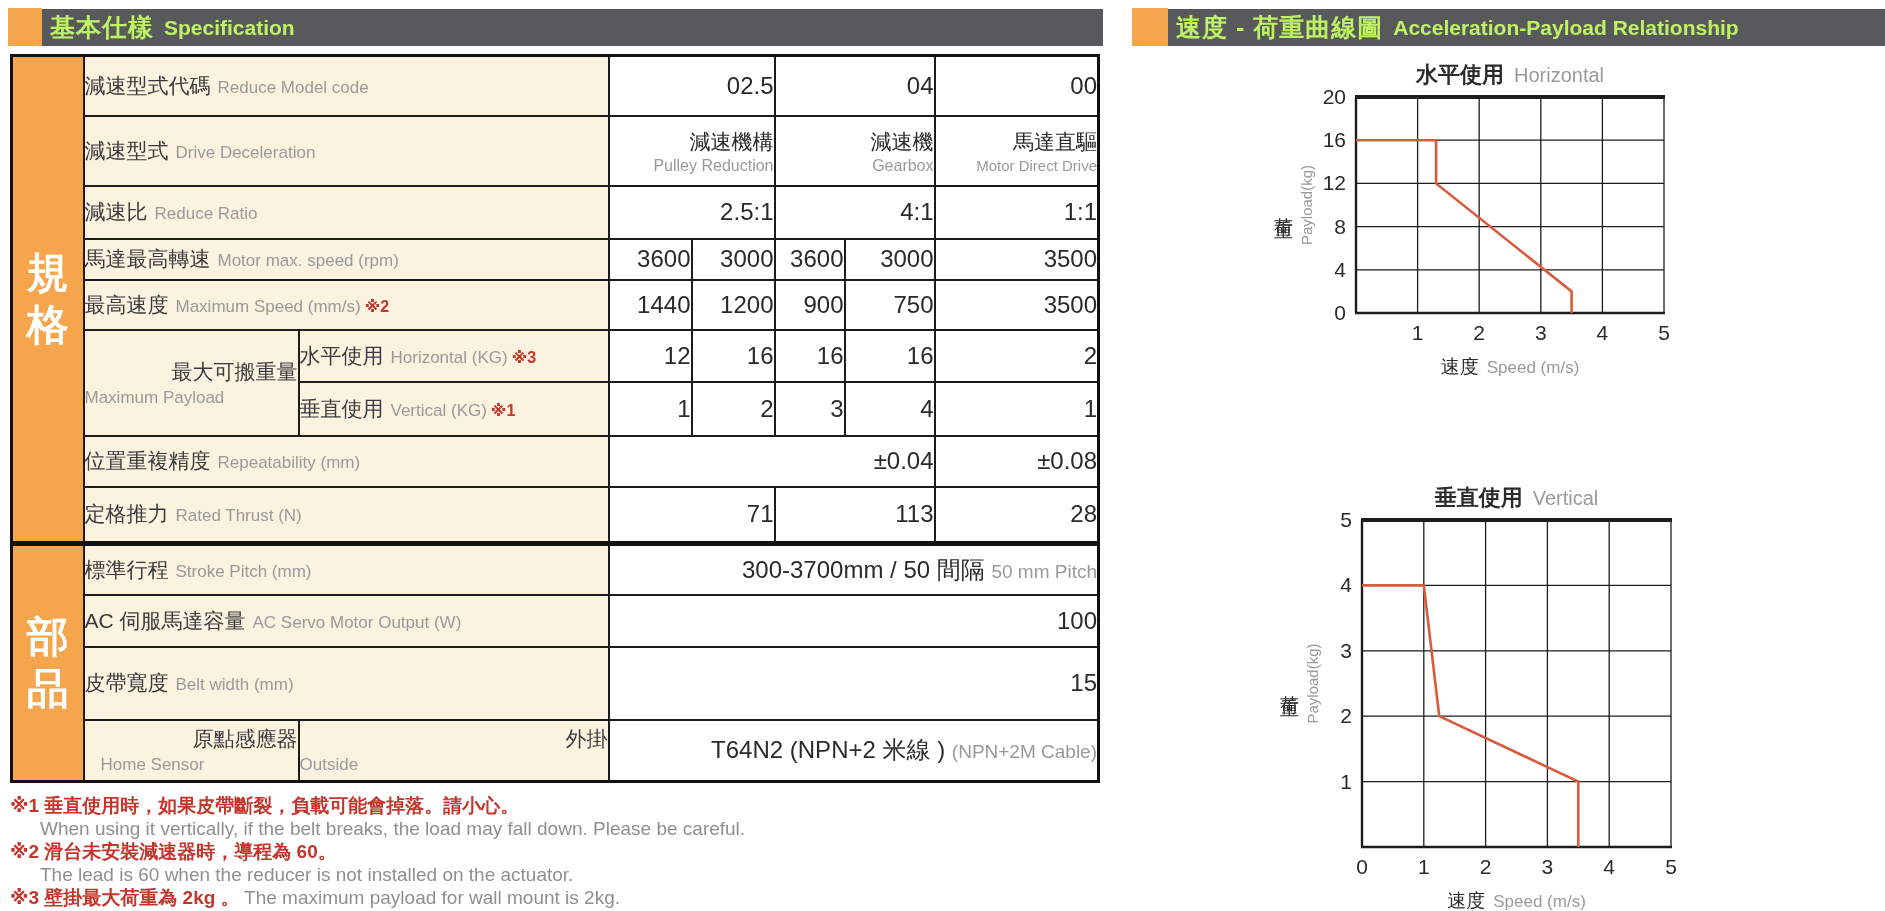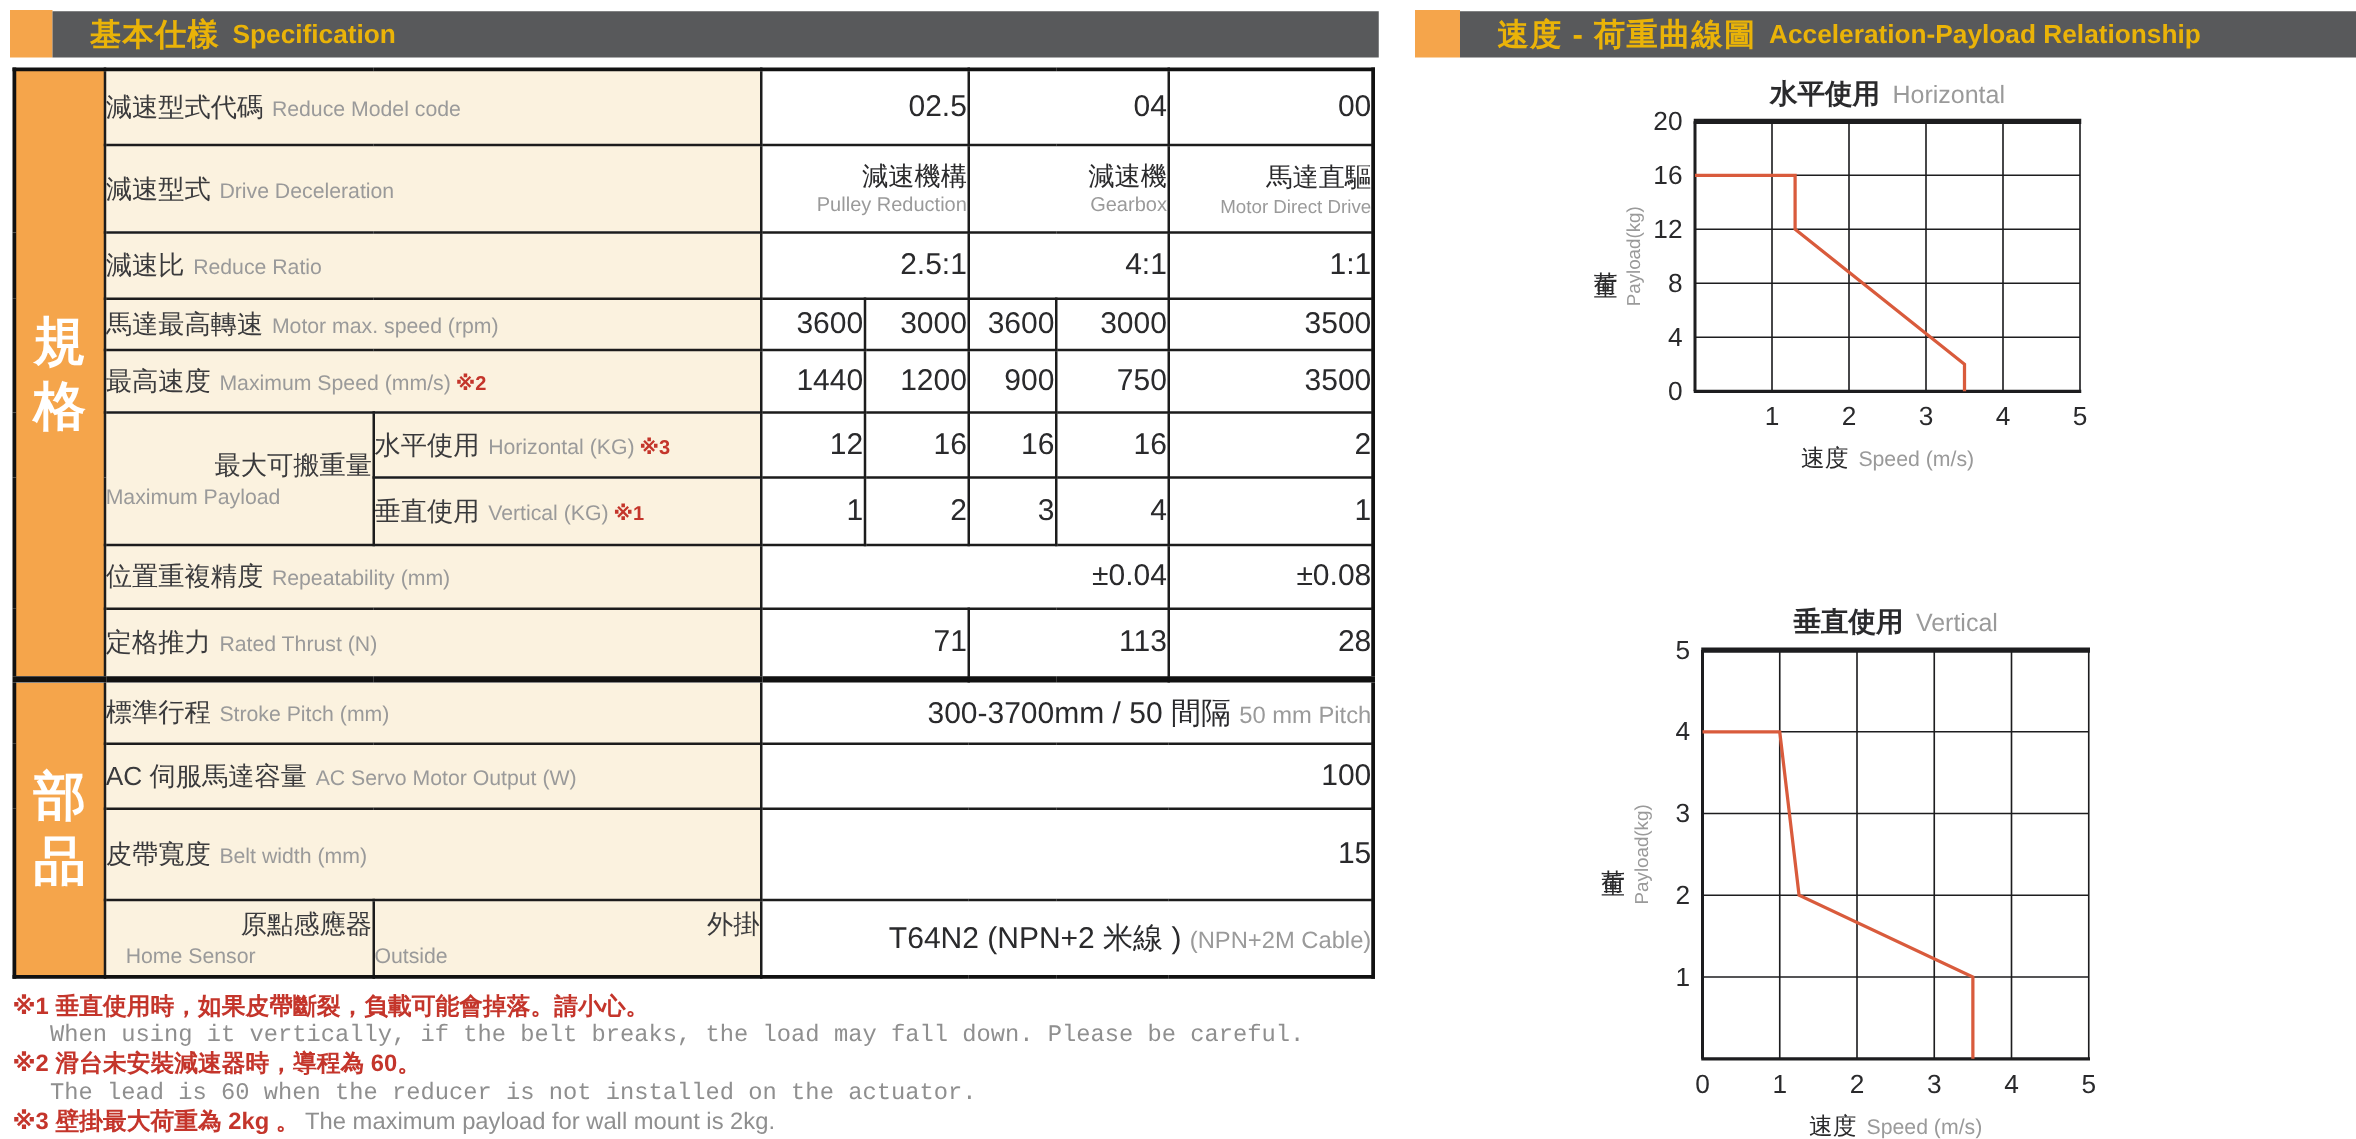--- a/index.html
+++ b/index.html
@@ -1,22 +1,22 @@
 <!DOCTYPE html>
 <html><head>
 <meta charset="utf-8">
 <style>
   html,body{margin:0;padding:0;background:#fff;}
   #page{position:relative;width:1885px;height:911px;background:#fff;overflow:hidden;
         font-family:"Liberation Sans","DejaVu Sans",sans-serif;}
 
   
   .hdr-square{position:absolute;background:#f5a54b;}
-  .hdr-bar{position:absolute;background:#58595b;color:#eab308;display:flex;align-items:center;
-           padding-left:30px;box-sizing:border-box;white-space:nowrap;}
+  .hdr-bar{position:absolute;background:#58595b;color:#bef264;display:flex;align-items:center;
+           padding-left:8px;box-sizing:border-box;white-space:nowrap;}
   .hdr-cjk{font-size:25px;font-weight:bold;letter-spacing:1px;}
   .hdr-en{font-size:21px;font-weight:bold;margin-left:10px;text-align:center;}
 
   
   table.spec{position:absolute;left:10px;top:54px;width:1087px;border-collapse:collapse;
              table-layout:fixed;border:3px solid #111;}
   table.spec td{border:2px solid #1c1c1c;padding:0;vertical-align:middle;overflow:hidden;}
   td.band{background:#f5a54b;color:#fff;font-weight:bold;font-size:42px;line-height:1.25;
           text-align:center;word-break:break-all;padding:0 6px;}
   td.lbl{background:#fbf2df;padding-left:13px;}
@@ -27,21 +27,21 @@
   td.lbl .blk.cjk{margin-bottom:2px;text-align:right;}
   td.val{background:#fff;text-align:right;font-size:24px;color:#2a2a2c;}
   td.val .sub-en{display:block;font-size:16px;color:#9a9a9a;margin-top:1px;}
   td.val .gray{font-size:19px;color:#9a9a9a;}
   tr.sec-start td{border-top:5px solid #111;}
 
   
   #footnotes{position:absolute;left:10px;top:794px;width:1110px;line-height:23px;}
   .fn-red{color:#c4352b;font-weight:bold;font-size:19px;}
   .fn-gray{color:#8f8f8f;font-size:19px;}
-  .fn-indent{padding-left:30px;font-family:Liberation Mono, monospace;}
+  .fn-indent{padding-left:30px;}
 
   
   svg.chart{position:absolute;}
   svg .tick{font-size:21px;fill:#2a2a2c;}
   svg .t-cjk{font-size:22px;fill:#2a2a2c;font-weight:bold;}
   svg .t-en{font-size:20px;fill:#9a9a9a;}
   svg .xl-cjk{font-size:19px;fill:#2a2a2c;}
   svg .xl-en{font-size:17px;fill:#9a9a9a;}
   svg .yl-cjk{font-size:19px;fill:#2a2a2c;letter-spacing:3px;}
   svg .yl-en{font-size:15px;fill:#9a9a9a;}

